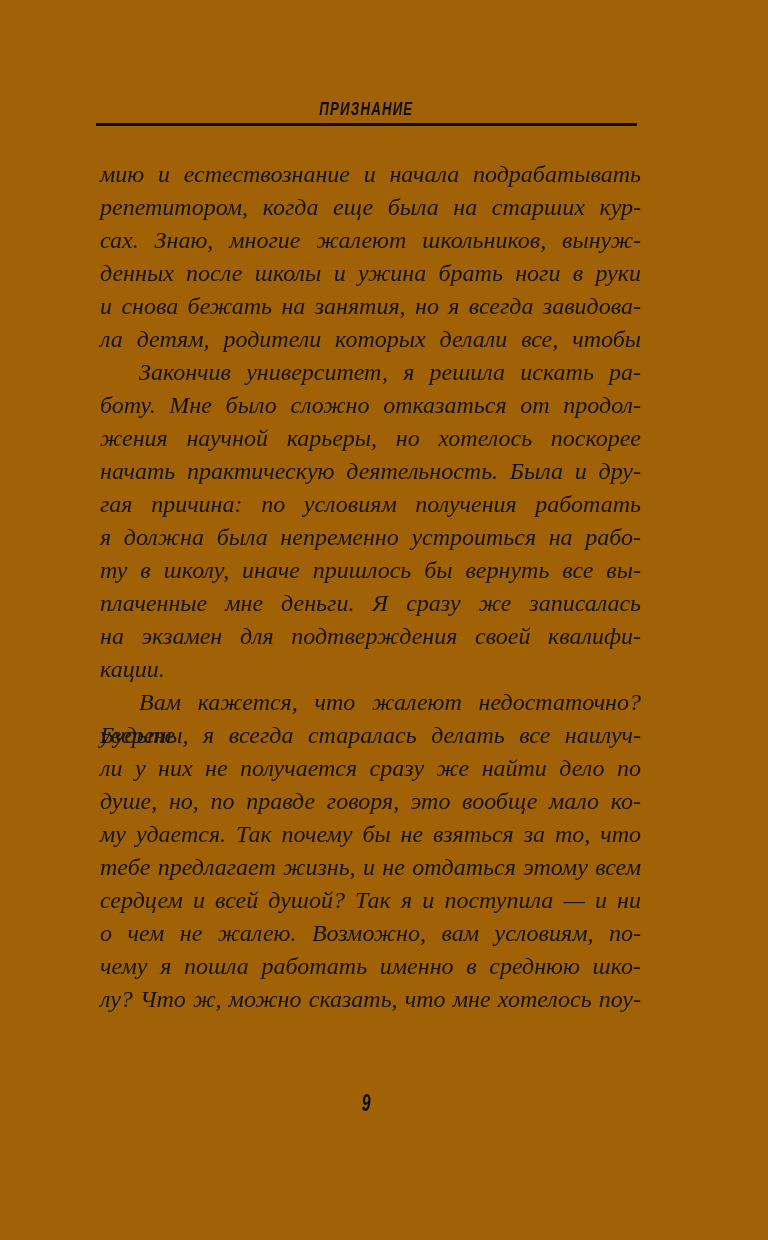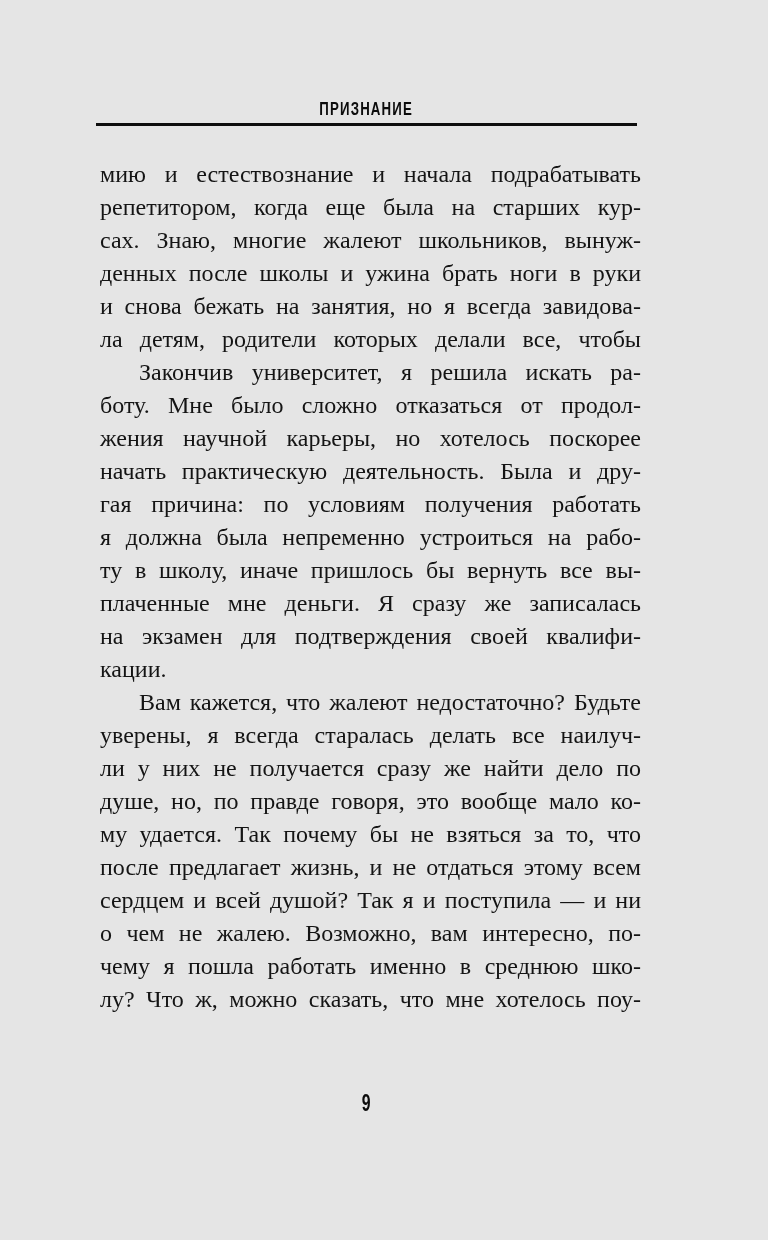--- a/index.html
+++ b/index.html
@@ -4,23 +4,24 @@
 <style>
   html, body {
     margin: 0;
     padding: 0;
     background: #ffffff;
   }
   .book-page {
     position: relative;
     width: 768px;
     height: 1240px;
-    background: #e5e5e5;
+    background: #a16207;
     overflow: hidden;
     font-family: "Liberation Serif", serif;
+    font-style: italic;
   }
   .running-head {
     position: absolute;
     left: 96px;
     width: 541px;
     top: 101px;
     text-align: center;
     font-family: "Liberation Sans", sans-serif;
     font-weight: 700;
     font-size: 17px;
@@ -112,23 +113,23 @@
         <div class="text-line">плаченные мне деньги. Я сразу же записалась</div>
         <div class="text-line">на экзамен для подтверждения своей квалифи-</div>
         <div class="text-line para-end">кации.</div>
       </div>
       <div>
         <div class="text-line indented">Вам кажется, что жалеют недостаточно? Будьте</div>
         <div class="text-line">уверены, я всегда старалась делать все наилуч-</div>
         <div class="text-line">ли у них не получается сразу же найти дело по</div>
         <div class="text-line">душе, но, по правде говоря, это вообще мало ко-</div>
         <div class="text-line">му удается. Так почему бы не взяться за то, что</div>
-        <div class="text-line">после предлагает жизнь, и не отдаться этому всем</div>
+        <div class="text-line">тебе предлагает жизнь, и не отдаться этому всем</div>
         <div class="text-line">сердцем и всей душой? Так я и поступила — и ни</div>
-        <div class="text-line">о чем не жалею. Возможно, вам интересно, по-</div>
+        <div class="text-line">о чем не жалею. Возможно, вам условиям, по-</div>
         <div class="text-line">чему я пошла работать именно в среднюю шко-</div>
         <div class="text-line">лу? Что ж, можно сказать, что мне хотелось поу-</div>
       </div>
     </div>
 
   <div class="page-number">
     <span class="squeeze">9</span>
   </div>
 
 </div>

